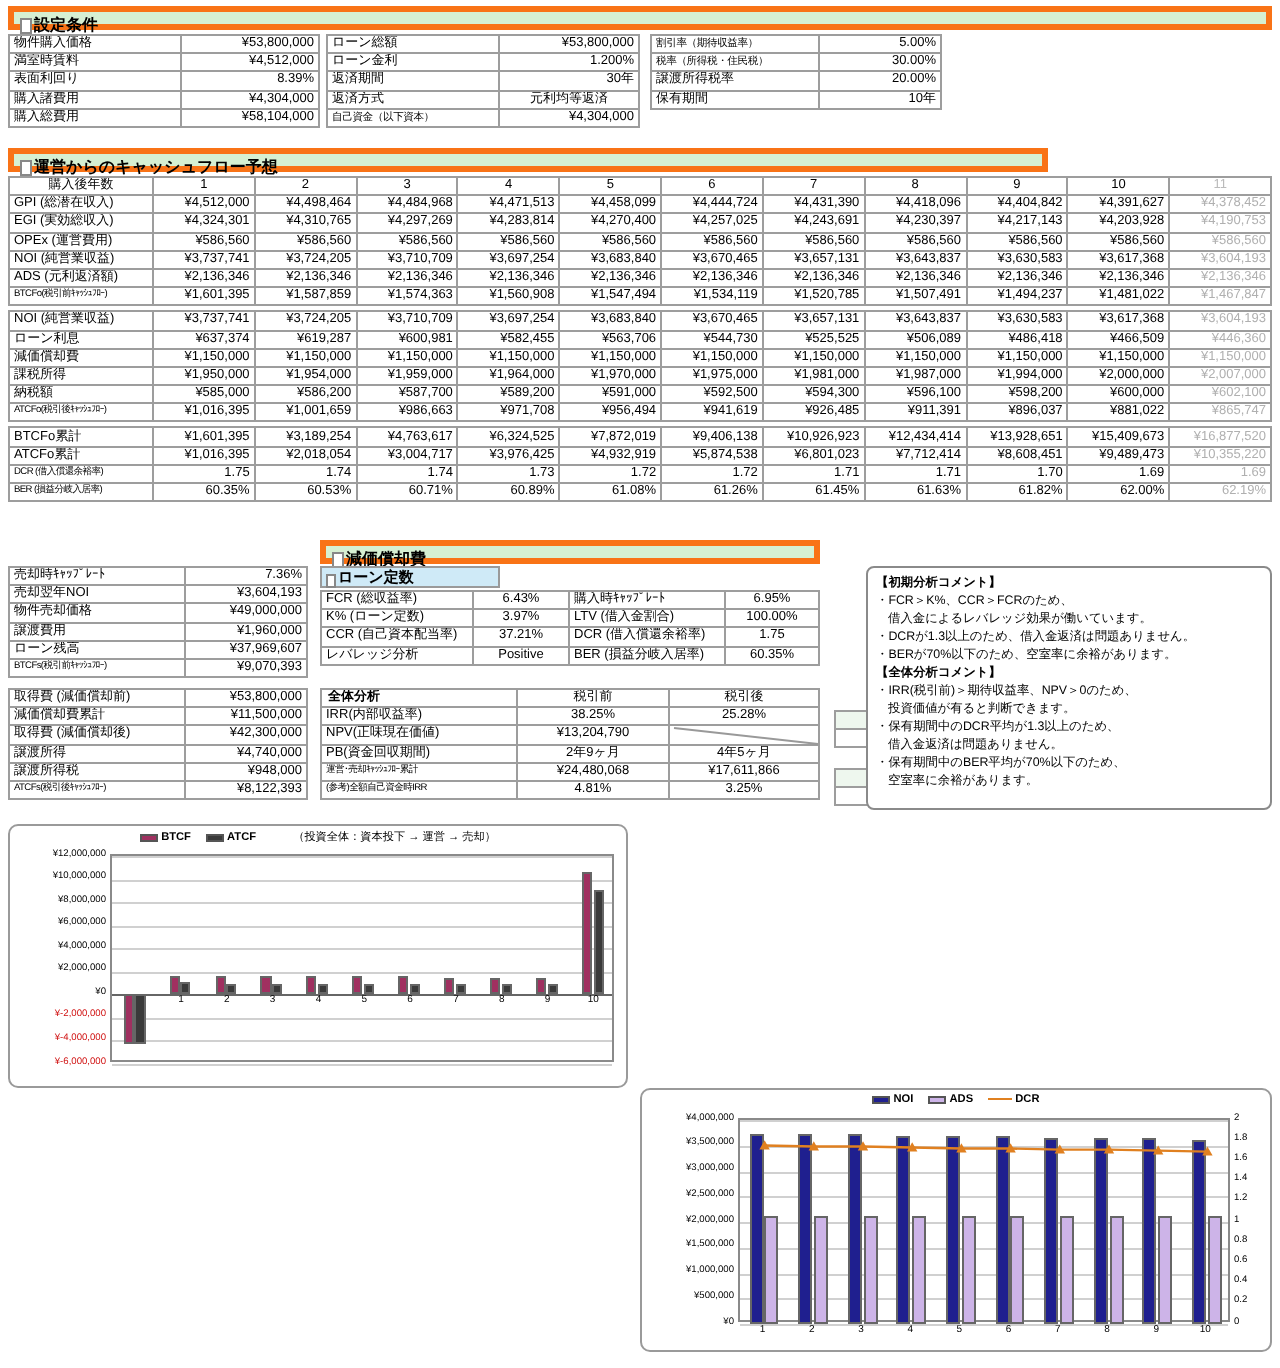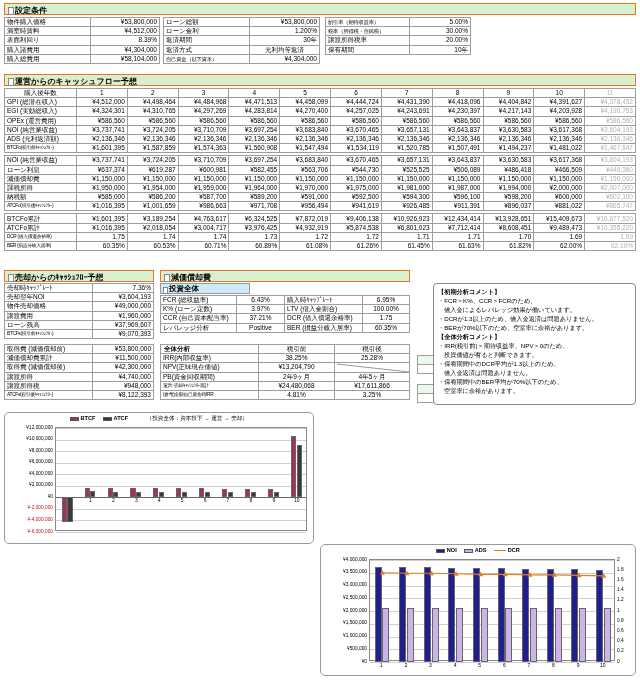--- a/index.html
+++ b/index.html
@@ -8,21 +8,21 @@
     width: 640px; height: 684px;
     background: #ffffff;
     font-family: "Liberation Sans", "DejaVu Sans", sans-serif;
     overflow: hidden;
   }
   .page { position: relative; width: 640px; height: 684px; }
 
   
   .sec-head {
     background: #d6f0d2;
-    border: 1px solid #f97316;
+    border: 3px solid #f97316;
     font-size: 8px;
     font-weight: bold;
     color: #000;
     padding: 1px 2px 1px 10px;
     line-height: 11px;
     height: 12px;
     position: relative;
   }
   .sec-head::before {
     content: "";
@@ -199,21 +199,21 @@
           <td class="lbl">譲渡所得税率</td>
           <td class="num">20.00%</td>
         </tr>
       <tr>
           <td class="lbl">保有期間</td>
           <td class="num">10年</td>
         </tr>
     </tbody>
   </table>
 
-  <div class="blk" style="left:4px; top:74px; width:632px;">
+  <div class="blk" style="left:4px; top:74px; width:520px;">
     <div class="sec-head">運営からのキャッシュフロー予想</div>
   </div>
 
   <table class="g blk" id="cf-table" style="left:4px; top:88px; width:632px;">
     <thead>
       <tr>
         <th class="hd" style="width:72px">購入後年数</th>
         <th class="hd">1</th>
         <th class="hd">2</th>
         <th class="hd">3</th>
@@ -454,23 +454,20 @@
           <td class="num">61.26%</td>
           <td class="num">61.45%</td>
           <td class="num">61.63%</td>
           <td class="num">61.82%</td>
           <td class="num">62.00%</td>
           <td class="num dim">62.19%</td>
         </tr>
       </tbody>
   </table>
 
-  <div class="blk" style="left:4px; top:270px; width:150px;">
-    <div class="sec-head">売却からのｷｬｯｼｭﾌﾛｰ予想</div>
-  </div>
 
   <table class="g blk" style="left:4px; top:283px; width:150px;">
     <tbody>
       <tr>
           <td class="lbl" style="width:88px">売却時ｷｬｯﾌﾟﾚｰﾄ</td>
           <td class="num">7.36%</td>
         </tr>
       <tr>
           <td class="lbl">売却翌年NOI</td>
           <td class="num">¥3,604,193</td>
@@ -520,21 +517,21 @@
           <td class="lbl tinier">ATCFs(税引後ｷｬｯｼｭﾌﾛｰ)</td>
           <td class="num">¥8,122,393</td>
         </tr>
     </tbody>
   </table>
 
   <div class="blk" style="left:160px; top:270px; width:250px;">
     <div class="sec-head">減価償却費</div>
   </div>
   <div class="blk" style="left:160px; top:283px; width:90px;">
-    <div class="sub-head">投資全体</div>
+    <div class="sub-head">ローン定数</div>
   </div>
 
   <table class="g blk" style="left:160px; top:295px; width:250px;">
     <tbody>
       <tr>
         <td class="lbl" style="width:76px">FCR (総収益率)</td>
         <td class="ctr" style="width:48px">6.43%</td>
         <td class="lbl" style="width:78px">購入時ｷｬｯﾌﾟﾚｰﾄ</td>
         <td class="ctr">6.95%</td>
       </tr>

